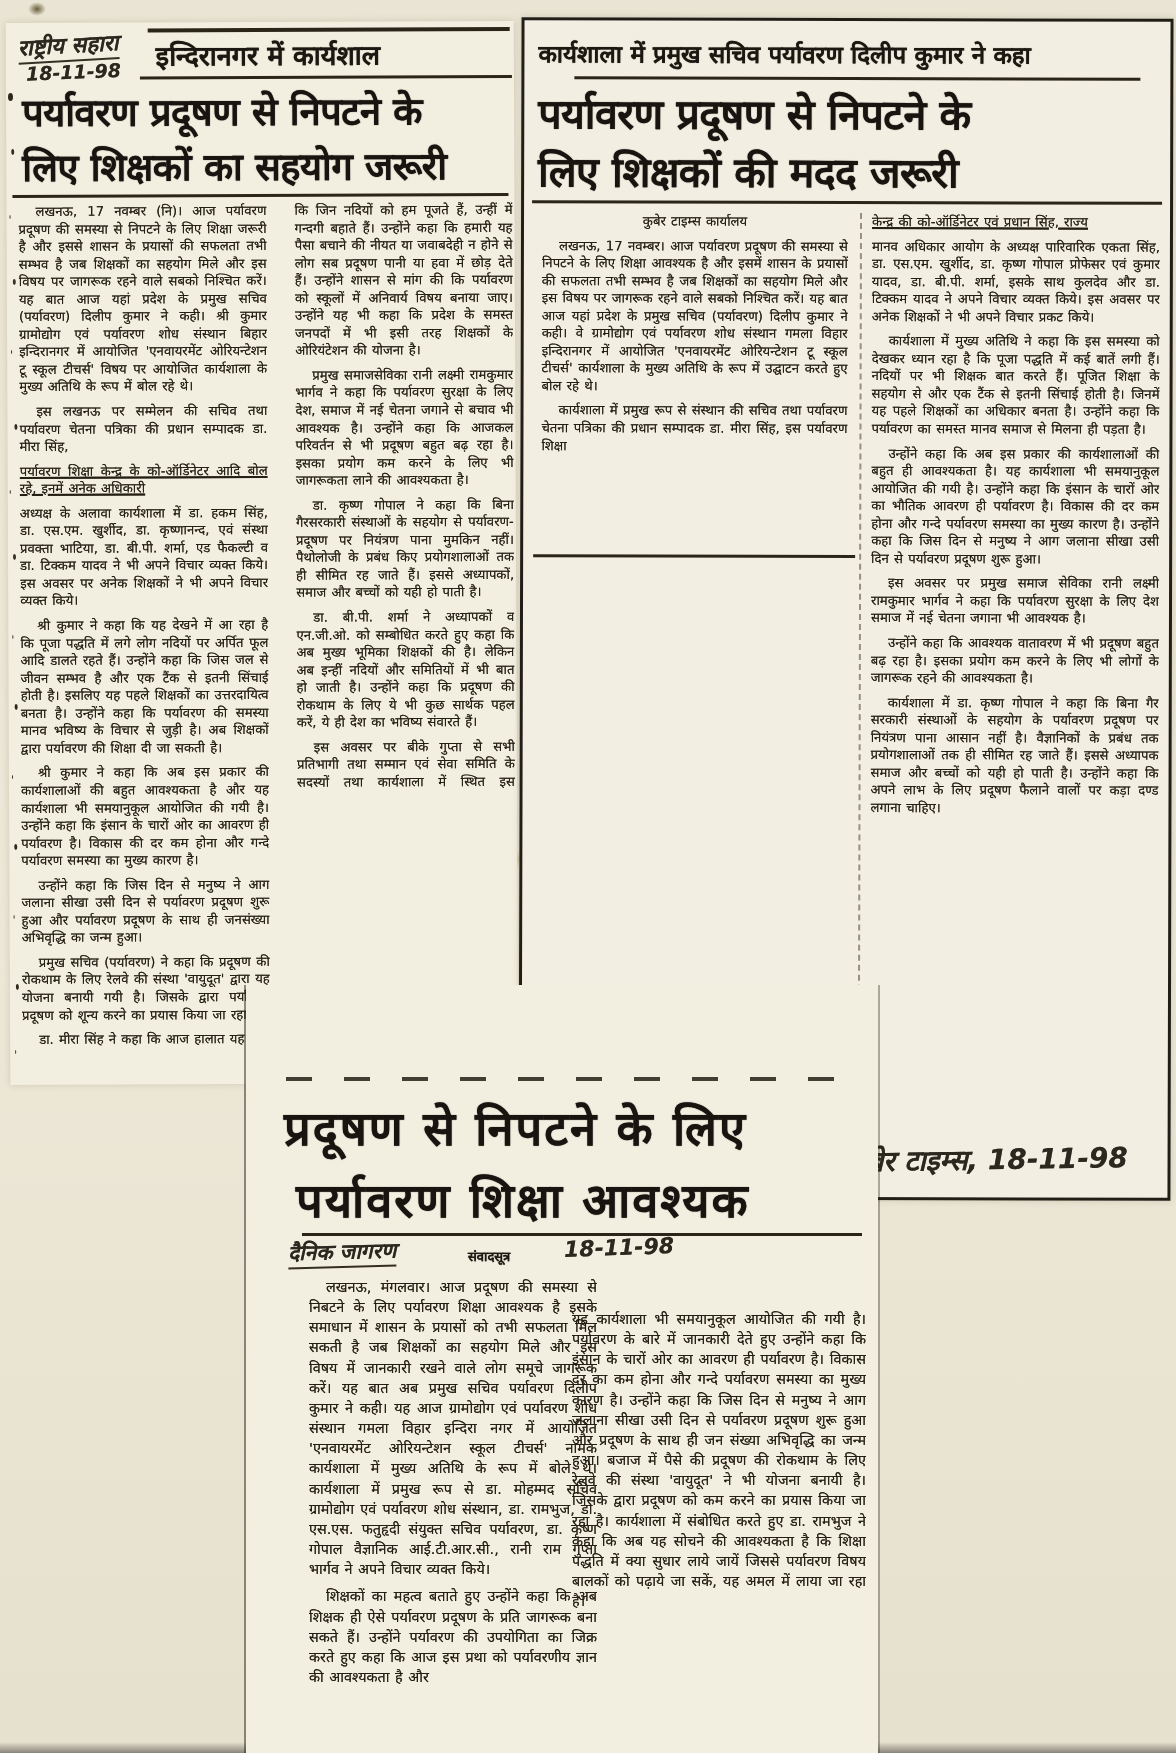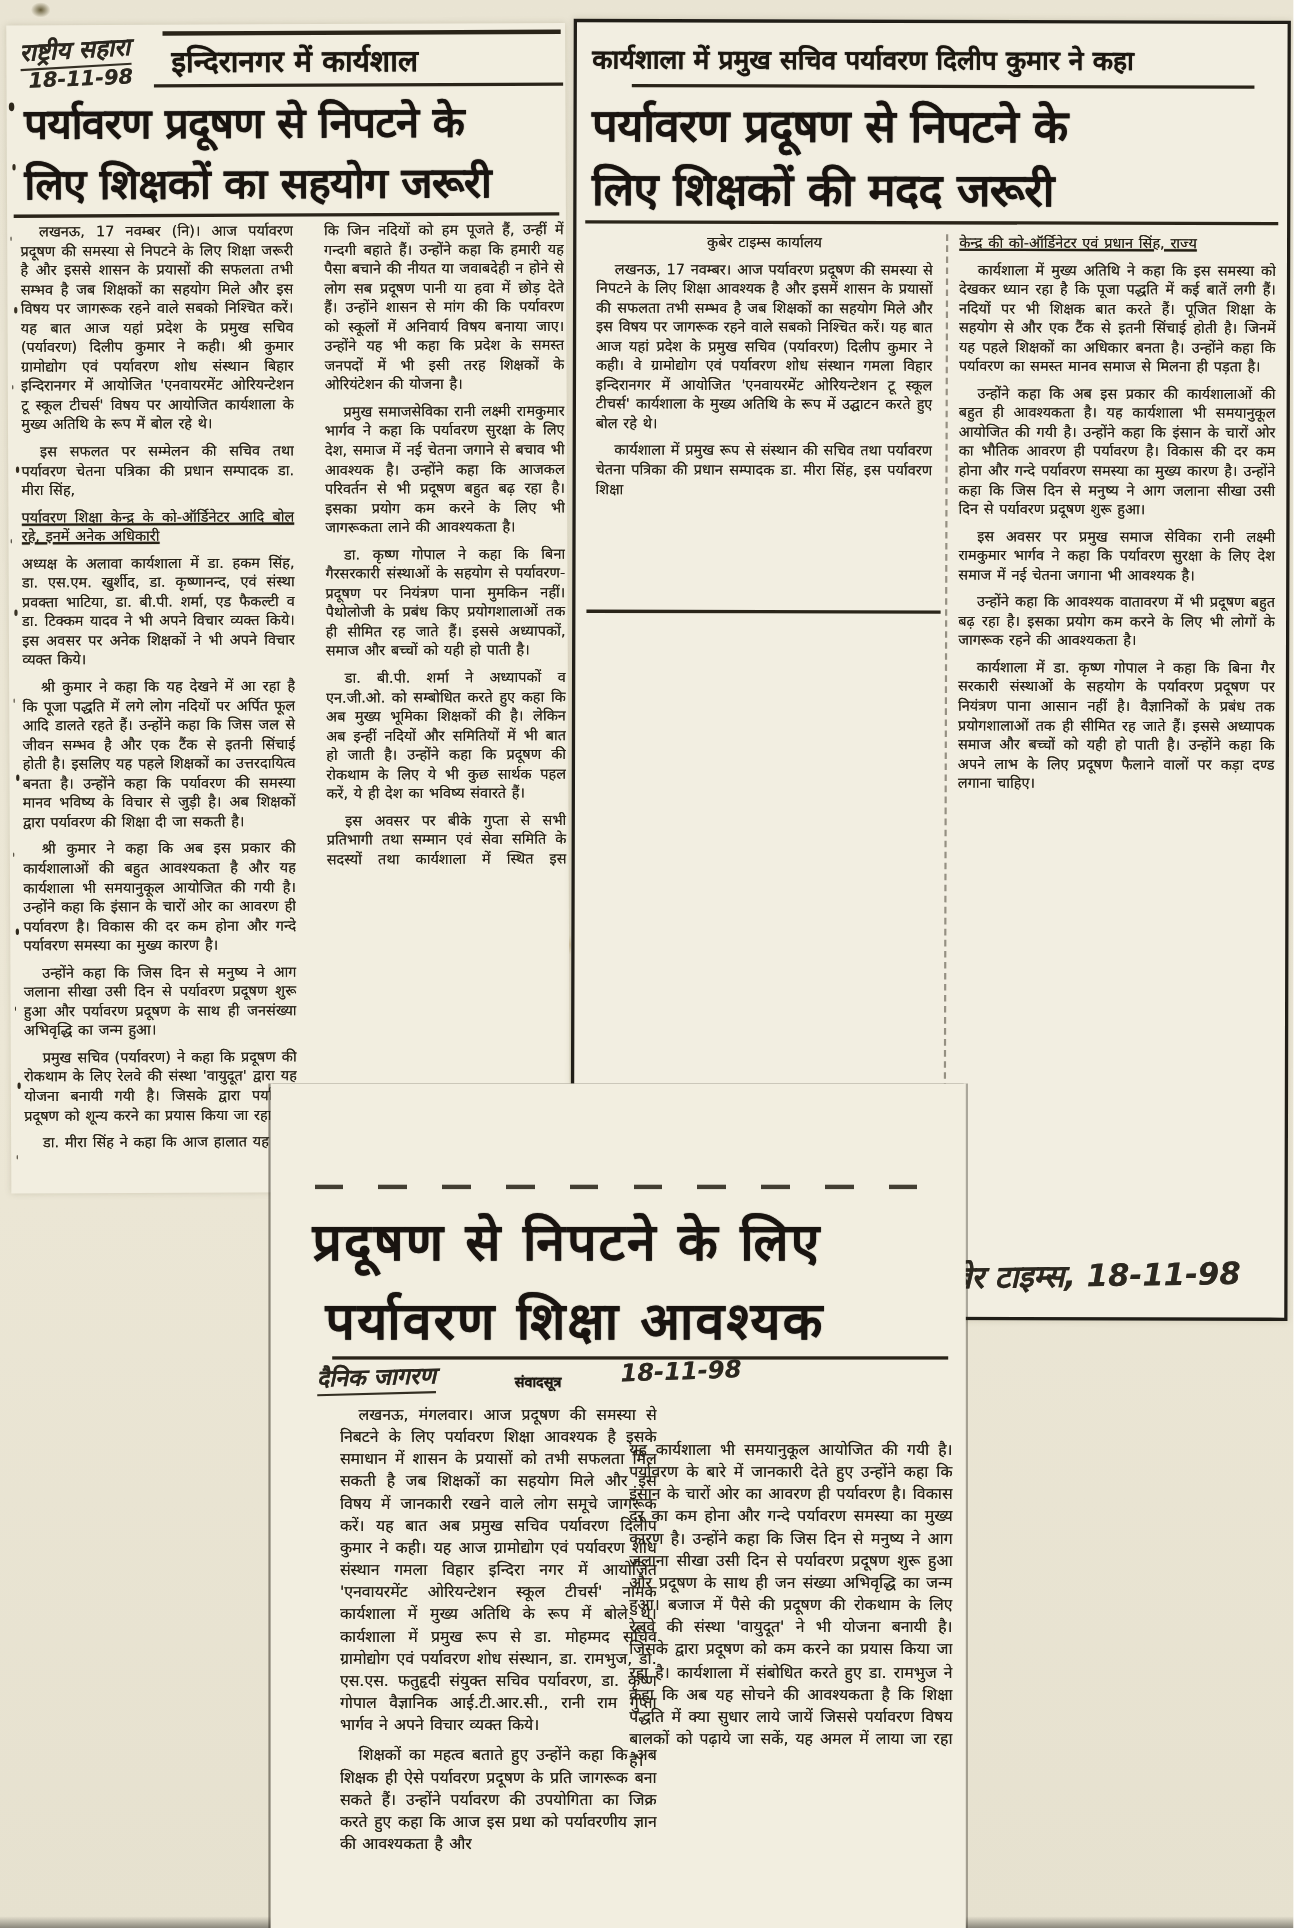--- a/index.html
+++ b/index.html
@@ -61,21 +61,21 @@
     <div class="rule" style="left:142px;top:6px;width:362px;height:3.5px;"></div>
     <div class="kicker" style="left:150px;top:14px;font-size:27px;">इन्दिरानगर में कार्यशाल</div>
     <div class="rule" style="left:134px;top:54px;width:372px;height:2.5px;"></div>
 
     <div class="headline" style="left:16px;top:62px;font-size:38px;">पर्यावरण प्रदूषण से निपटने के</div>
     <div class="headline" style="left:16px;top:117px;font-size:38px;">लिए शिक्षकों का सहयोग जरूरी</div>
     <div class="rule" style="left:6px;top:172px;width:496px;height:3px;"></div>
 
     <div class="col" style="left:12px;top:180px;width:248px;height:876px;">
       <p>लखनऊ, 17 नवम्बर (नि)। आज पर्यावरण प्रदूषण की समस्या से निपटने के लिए शिक्षा जरूरी है और इससे शासन के प्रयासों की सफलता तभी सम्भव है जब शिक्षकों का सहयोग मिले और इस विषय पर जागरूक रहने वाले सबको निश्चित करें। यह बात आज यहां प्रदेश के प्रमुख सचिव (पर्यावरण) दिलीप कुमार ने कही। श्री कुमार ग्रामोद्योग एवं पर्यावरण शोध संस्थान बिहार इन्दिरानगर में आयोजित 'एनवायरमेंट ओरियन्टेशन टू स्कूल टीचर्स' विषय पर आयोजित कार्यशाला के मुख्य अतिथि के रूप में बोल रहे थे।</p>
-      <p>इस सफलत पर सम्मेलन की सचिव तथा पर्यावरण चेतना पत्रिका की प्रधान सम्पादक डा. मीरा सिंह,</p>
+      <p>इस लखनऊ पर सम्मेलन की सचिव तथा पर्यावरण चेतना पत्रिका की प्रधान सम्पादक डा. मीरा सिंह,</p>
       <p class="u-line no-indent">पर्यावरण शिक्षा केन्द्र के को-ऑर्डिनेटर आदि बोल रहे, इनमें अनेक अधिकारी</p>
       <p class="no-indent">अध्यक्ष के अलावा कार्यशाला में डा. हकम सिंह, डा. एस.एम. खुर्शीद, डा. कृष्णानन्द, एवं संस्था प्रवक्ता भाटिया, डा. बी.पी. शर्मा, एड फैकल्टी व डा. टिक्कम यादव ने भी अपने विचार व्यक्त किये। इस अवसर पर अनेक शिक्षकों ने भी अपने विचार व्यक्त किये।</p>
       <p>श्री कुमार ने कहा कि यह देखने में आ रहा है कि पूजा पद्धति में लगे लोग नदियों पर अर्पित फूल आदि डालते रहते हैं। उन्होंने कहा कि जिस जल से जीवन सम्भव है और एक टैंक से इतनी सिंचाई होती है। इसलिए यह पहले शिक्षकों का उत्तरदायित्व बनता है। उन्होंने कहा कि पर्यावरण की समस्या मानव भविष्य के विचार से जुड़ी है। अब शिक्षकों द्वारा पर्यावरण की शिक्षा दी जा सकती है।</p>
       <p>श्री कुमार ने कहा कि अब इस प्रकार की कार्यशालाओं की बहुत आवश्यकता है और यह कार्यशाला भी समयानुकूल आयोजित की गयी है। उन्होंने कहा कि इंसान के चारों ओर का आवरण ही पर्यावरण है। विकास की दर कम होना और गन्दे पर्यावरण समस्या का मुख्य कारण है।</p>
       <p>उन्होंने कहा कि जिस दिन से मनुष्य ने आग जलाना सीखा उसी दिन से पर्यावरण प्रदूषण शुरू हुआ और पर्यावरण प्रदूषण के साथ ही जनसंख्या अभिवृद्धि का जन्म हुआ।</p>
       <p>प्रमुख सचिव (पर्यावरण) ने कहा कि प्रदूषण की रोकथाम के लिए रेलवे की संस्था 'वायुदूत' द्वारा यह योजना बनायी गयी है। जिसके द्वारा पर्यावरण प्रदूषण को शून्य करने का प्रयास किया जा रहा है।</p>
       <p>डा. मीरा सिंह ने कहा कि आज हालात यह है</p>
     </div>
 
     <div class="col" style="left:288px;top:180px;width:218px;height:588px;">
@@ -100,20 +100,21 @@
 
     <div class="col" style="left:18px;top:192px;width:306px;height:338px;">
       <p class="byline">कुबेर टाइम्स कार्यालय</p>
       <p>लखनऊ, 17 नवम्बर। आज पर्यावरण प्रदूषण की समस्या से निपटने के लिए शिक्षा आवश्यक है और इसमें शासन के प्रयासों की सफलता तभी सम्भव है जब शिक्षकों का सहयोग मिले और इस विषय पर जागरूक रहने वाले सबको निश्चित करें। यह बात आज यहां प्रदेश के प्रमुख सचिव (पर्यावरण) दिलीप कुमार ने कही। वे ग्रामोद्योग एवं पर्यावरण शोध संस्थान गमला विहार इन्दिरानगर में आयोजित 'एनवायरमेंट ओरियन्टेशन टू स्कूल टीचर्स' कार्यशाला के मुख्य अतिथि के रूप में उद्घाटन करते हुए बोल रहे थे।</p>
       <p>कार्यशाला में प्रमुख रूप से संस्थान की सचिव तथा पर्यावरण चेतना पत्रिका की प्रधान सम्पादक डा. मीरा सिंह, इस पर्यावरण शिक्षा</p>
     </div>
     <div class="rule" style="left:10px;top:534px;width:322px;height:2.5px;"></div>
 
     <div class="col" style="left:348px;top:192px;width:288px;height:928px;">
       <p class="u-line no-indent">केन्द्र की को-ऑर्डिनेटर एवं प्रधान सिंह, राज्य</p>
+      <p class="no-indent">मानव अधिकार आयोग के अध्यक्ष पारिवारिक एकता सिंह, डा. एस.एम. खुर्शीद, डा. कृष्ण गोपाल प्रोफेसर एवं कुमार यादव, डा. बी.पी. शर्मा, इसके साथ कुलदेव और डा. टिक्कम यादव ने अपने विचार व्यक्त किये। इस अवसर पर अनेक शिक्षकों ने भी अपने विचार प्रकट किये।</p>
       <p>कार्यशाला में मुख्य अतिथि ने कहा कि इस समस्या को देखकर ध्यान रहा है कि पूजा पद्धति में कई बातें लगी हैं। नदियों पर भी शिक्षक बात करते हैं। पूजित शिक्षा के सहयोग से और एक टैंक से इतनी सिंचाई होती है। जिनमें यह पहले शिक्षकों का अधिकार बनता है। उन्होंने कहा कि पर्यावरण का समस्त मानव समाज से मिलना ही पड़ता है।</p>
       <p>उन्होंने कहा कि अब इस प्रकार की कार्यशालाओं की बहुत ही आवश्यकता है। यह कार्यशाला भी समयानुकूल आयोजित की गयी है। उन्होंने कहा कि इंसान के चारों ओर का भौतिक आवरण ही पर्यावरण है। विकास की दर कम होना और गन्दे पर्यावरण समस्या का मुख्य कारण है। उन्होंने कहा कि जिस दिन से मनुष्य ने आग जलाना सीखा उसी दिन से पर्यावरण प्रदूषण शुरू हुआ।</p>
       <p>इस अवसर पर प्रमुख समाज सेविका रानी लक्ष्मी रामकुमार भार्गव ने कहा कि पर्यावरण सुरक्षा के लिए देश समाज में नई चेतना जगाना भी आवश्यक है।</p>
       <p>उन्होंने कहा कि आवश्यक वातावरण में भी प्रदूषण बहुत बढ़ रहा है। इसका प्रयोग कम करने के लिए भी लोगों के जागरूक रहने की आवश्यकता है।</p>
       <p>कार्यशाला में डा. कृष्ण गोपाल ने कहा कि बिना गैर सरकारी संस्थाओं के सहयोग के पर्यावरण प्रदूषण पर नियंत्रण पाना आसान नहीं है। वैज्ञानिकों के प्रबंध तक प्रयोगशालाओं तक ही सीमित रह जाते हैं। इससे अध्यापक समाज और बच्चों को यही हो पाती है। उन्होंने कहा कि अपने लाभ के लिए प्रदूषण फैलाने वालों पर कड़ा दण्ड लगाना चाहिए।</p>
     </div>
 
     <div class="hand" style="left:324px;top:1118px;font-size:28px;transform:rotate(-1deg);">कुबेर टाइम्स, 18-11-98</div>
   </div>
 

